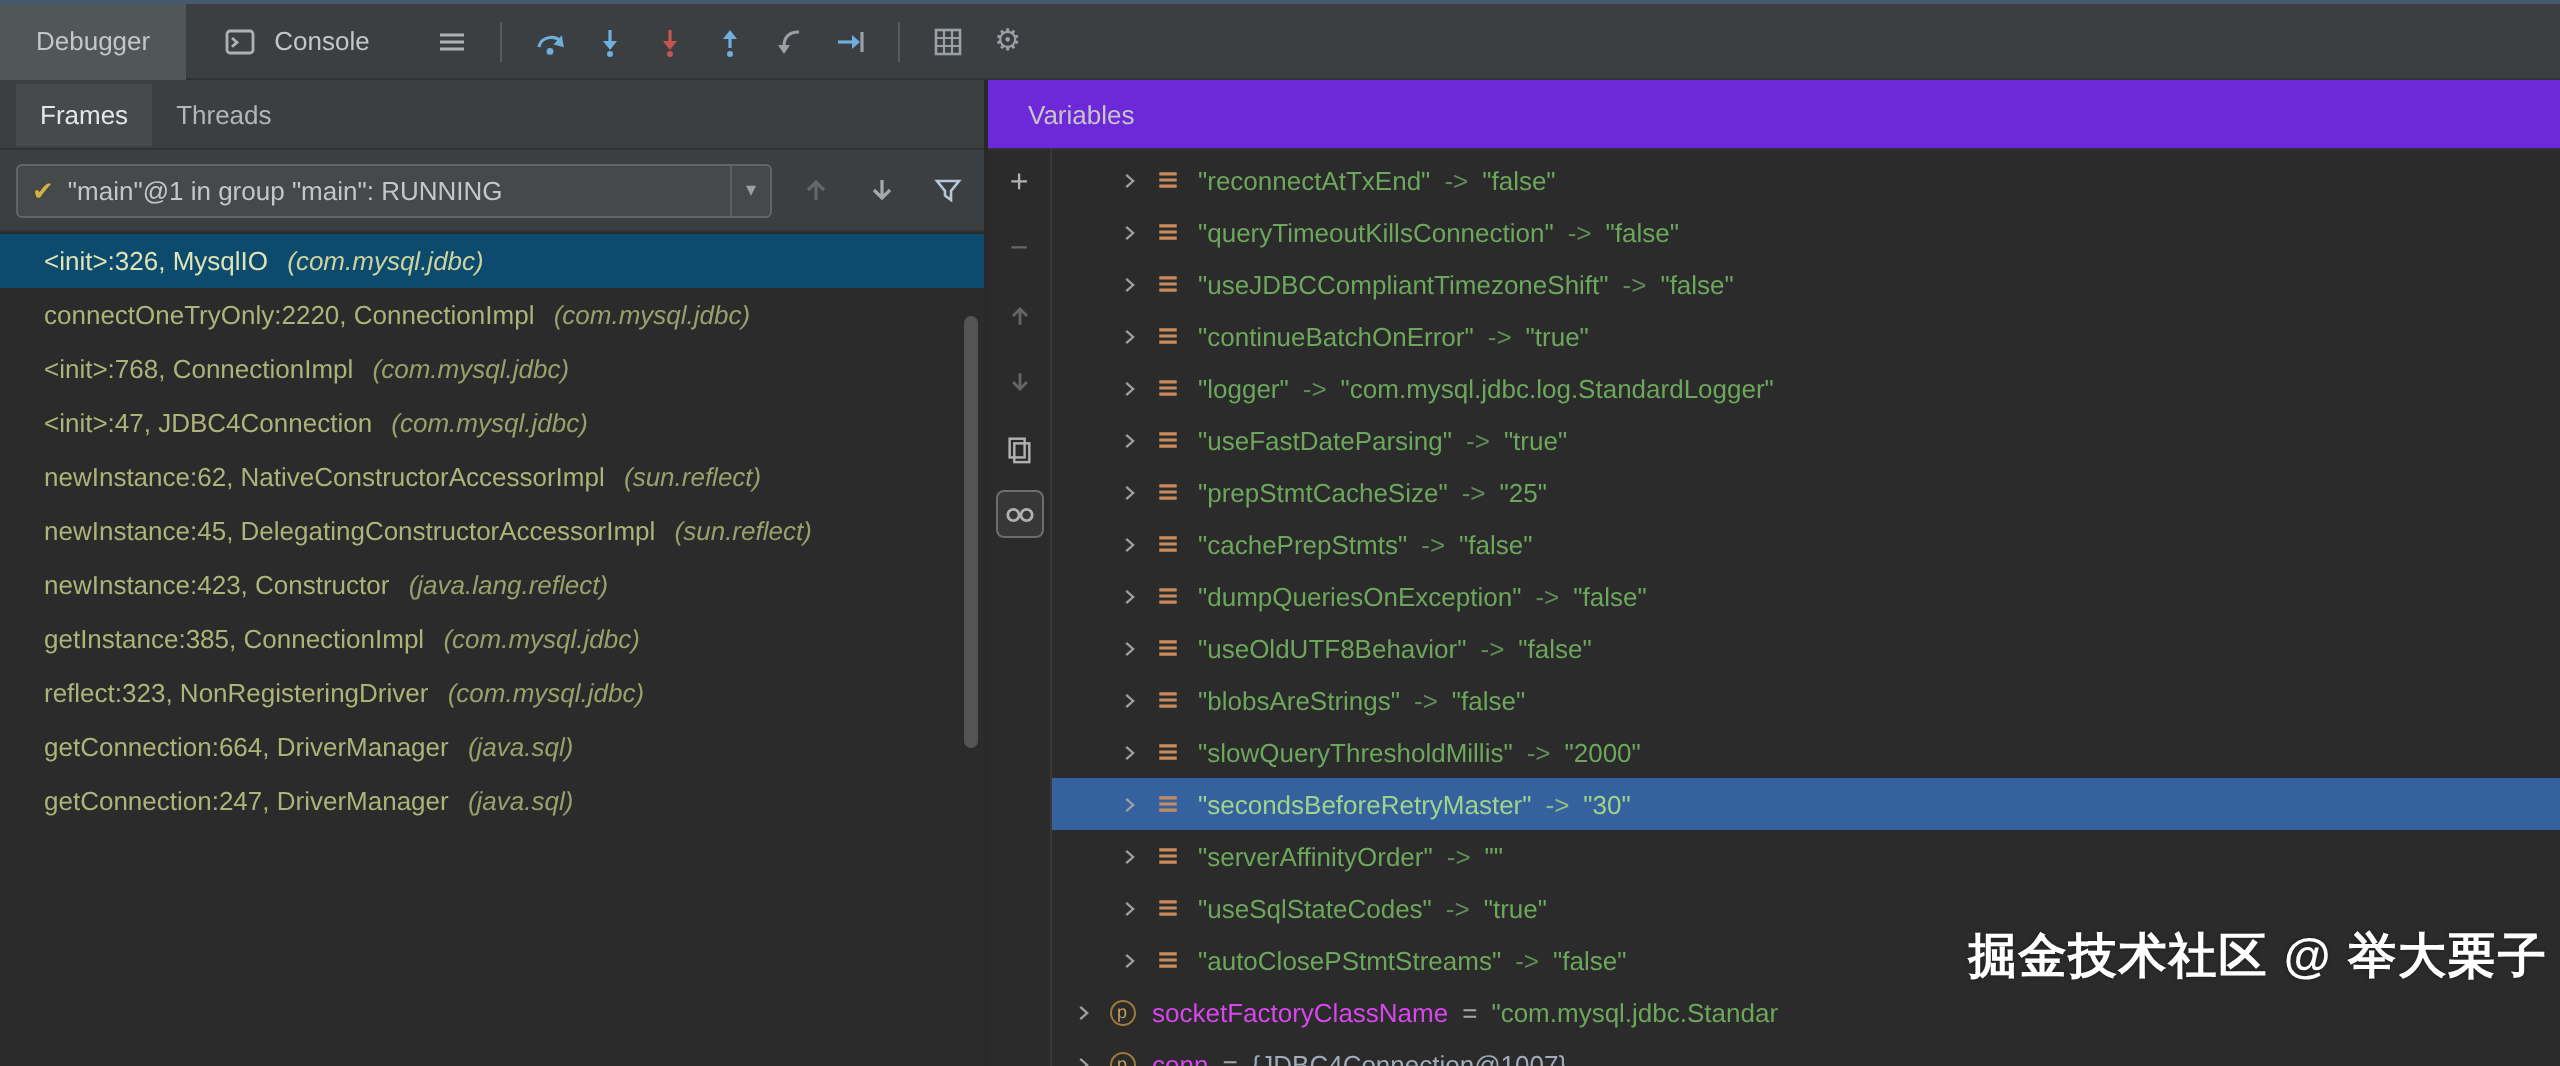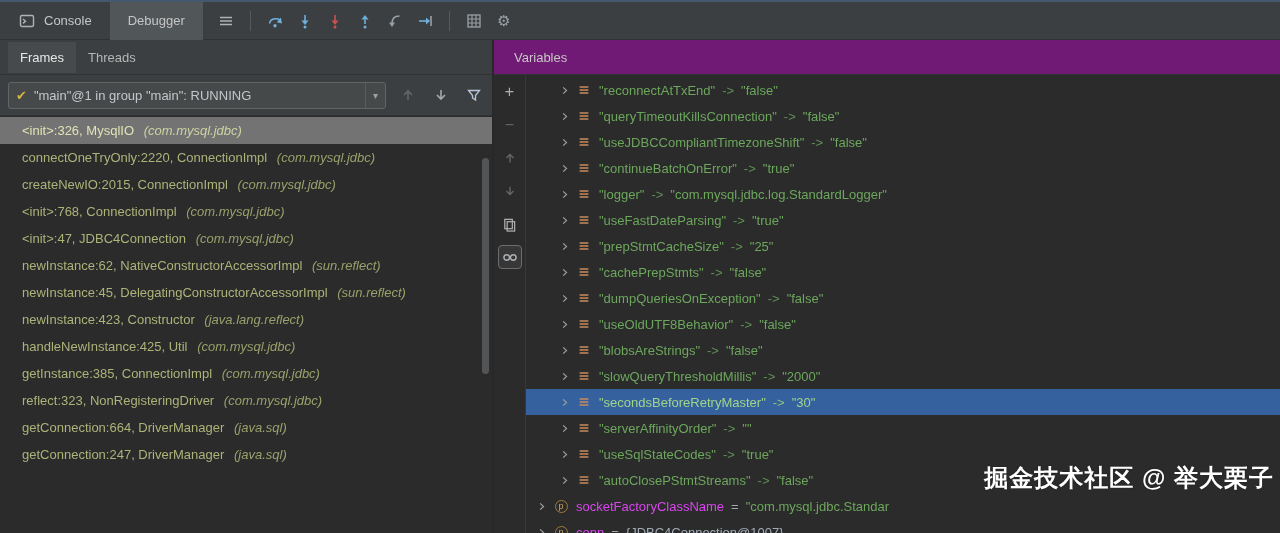--- a/index.html
+++ b/index.html
@@ -33,29 +33,29 @@
   .combo-text{white-space:nowrap;overflow:hidden}
   .combo-arrow{margin-left:auto;color:#9da0a2;border-left:1px solid #5a5d5e;height:100%;
     display:flex;align-items:center;padding:0 7px;font-size:10px}
   .nav-btn{width:26px;height:26px;display:flex;align-items:center;justify-content:center}
   .nav-btn.dim{color:#63666a}.nav-btn.lit{color:#a6a9ac}
 
   .frames-list{flex:1;overflow:hidden;background:#2b2b2b;padding-top:1px}
   .frame-row{height:27px;line-height:27px;padding-left:22px;white-space:nowrap;overflow:hidden}
   .frame-text{color:#adb379}
   .frame-pkg{font-style:italic;color:#9aa06b;margin-left:6px}
-  .frame-row.selected{background:#737373}
+  .frame-row.selected{background:#0c4a6e}
   .frame-row.selected .frame-text{color:#e0e3b4}
   .frame-row.selected .frame-pkg{color:#cdd3a0}
   .v-scrollbar{position:absolute;right:3px;top:78px;bottom:2px;width:7px}
   .v-thumb{position:absolute;top:40px;height:216px;width:7px;background:#5c5f61;border-radius:4px;opacity:.8}
 
   
   .right-panel{flex:1;min-width:0;display:flex;flex-direction:column}
-  .vars-header{height:35px;background:#701a75;border-bottom:1px solid #323232;display:flex;align-items:center;padding-left:20px;color:#c6c6c6}
+  .vars-header{height:35px;background:#6d28d9;border-bottom:1px solid #323232;display:flex;align-items:center;padding-left:20px;color:#c6c6c6}
   .vars-body{flex:1;min-height:0;display:flex;background:#2b2b2b}
   .vars-toolbar{width:32px;flex:0 0 32px;border-right:1px solid #383838;display:flex;flex-direction:column;
     align-items:center;padding-top:5px;gap:9px}
   .vt-btn{width:24px;height:24px;display:flex;align-items:center;justify-content:center;color:#afb1b3;
     border-radius:4px;font-size:16px;line-height:1}
   .vt-btn.dim{color:#636669}
   .vt-btn.active{border:1px solid #6a6e71;background:rgba(255,255,255,.06)}
   .vars-tree{flex:1;min-width:0;overflow:hidden;padding-top:2px}
   .var-row{height:26px;display:flex;align-items:center;white-space:nowrap;overflow:hidden;padding-left:30px}
   .var-row.local{padding-left:7px}
@@ -77,31 +77,31 @@
   .watermark{position:absolute;right:6px;top:462px;font-size:24px;font-weight:bold;color:#ffffff;
     letter-spacing:1px;z-index:5;text-shadow:0 0 2px rgba(0,0,0,.35)}
 </style>
 </head>
 <body>
 
 <div class="app">
   <div class="top-stripe"></div>
 
   <div class="toolbar">
+    <div class="tab selected">
+      <span>Debugger</span>
+    </div>
     <div class="tab">
       <span class="tb-icon" style="width:18px">
         <svg width="16" height="16" viewBox="0 0 16 16">
           <rect x="1.5" y="2.5" width="13" height="11" rx="1.5" fill="none" stroke="#afb1b3" stroke-width="1.4"></rect>
           <path d="M4 6 l2.5 2.2 L4 10.4" fill="none" stroke="#afb1b3" stroke-width="1.4"></path>
         </svg>
       </span>
       <span>Console</span>
-    </div>
-    <div class="tab selected">
-      <span>Debugger</span>
     </div>
 
     <span class="tb-icon" style="margin-left:8px">
       <svg width="16" height="16" viewBox="0 0 16 16">
         <path d="M2 4.5 h12 M2 8 h12 M2 11.5 h12" stroke="#afb1b3" stroke-width="1.6"></path>
       </svg>
     </span>
 
     <span class="tb-sep"></span>
 
@@ -201,24 +201,20 @@
             <span class="frame-text">&lt;init&gt;:326, MysqlIO</span>
             <span class="frame-pkg">(com.mysql.jdbc)</span>
           </div>
 
 
           <div class="frame-row">
             <span class="frame-text">connectOneTryOnly:2220, ConnectionImpl</span>
             <span class="frame-pkg">(com.mysql.jdbc)</span>
           </div>
 
-          <div class="frame-row">
-            <span class="frame-text">createNewIO:2015, ConnectionImpl</span>
-            <span class="frame-pkg">(com.mysql.jdbc)</span>
-          </div>
 
           <div class="frame-row">
             <span class="frame-text">&lt;init&gt;:768, ConnectionImpl</span>
             <span class="frame-pkg">(com.mysql.jdbc)</span>
           </div>
 
           <div class="frame-row">
             <span class="frame-text">&lt;init&gt;:47, JDBC4Connection</span>
             <span class="frame-pkg">(com.mysql.jdbc)</span>
           </div>
@@ -232,24 +228,20 @@
           <div class="frame-row">
             <span class="frame-text">newInstance:45, DelegatingConstructorAccessorImpl</span>
             <span class="frame-pkg">(sun.reflect)</span>
           </div>
 
           <div class="frame-row">
             <span class="frame-text">newInstance:423, Constructor</span>
             <span class="frame-pkg">(java.lang.reflect)</span>
           </div>
 
-          <div class="frame-row">
-            <span class="frame-text">handleNewInstance:425, Util</span>
-            <span class="frame-pkg">(com.mysql.jdbc)</span>
-          </div>
 
           <div class="frame-row">
             <span class="frame-text">getInstance:385, ConnectionImpl</span>
             <span class="frame-pkg">(com.mysql.jdbc)</span>
           </div>
 
           <div class="frame-row">
             <span class="frame-text">reflect:323, NonRegisteringDriver</span>
             <span class="frame-pkg">(com.mysql.jdbc)</span>
           </div>

